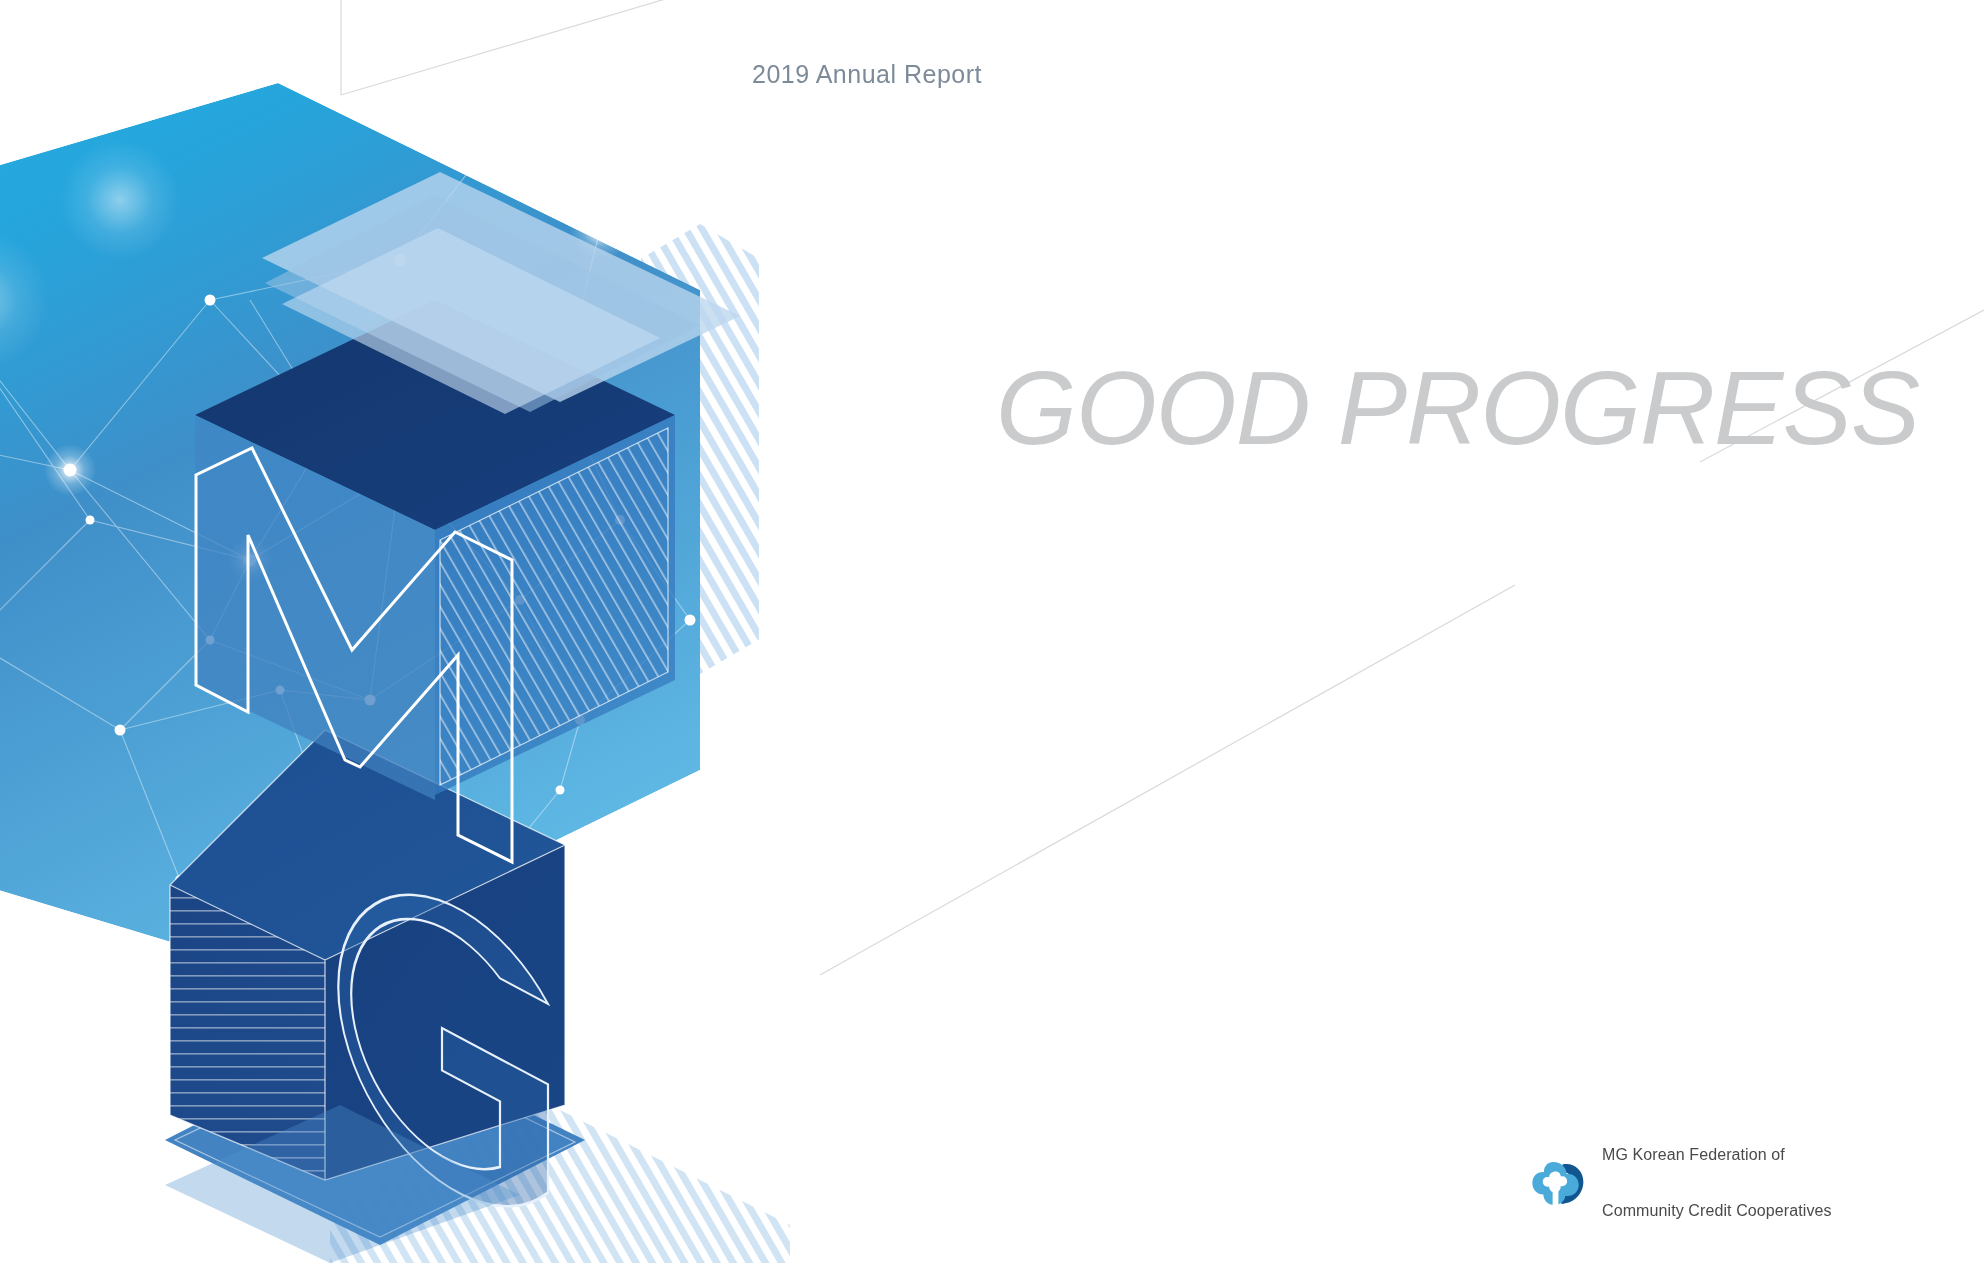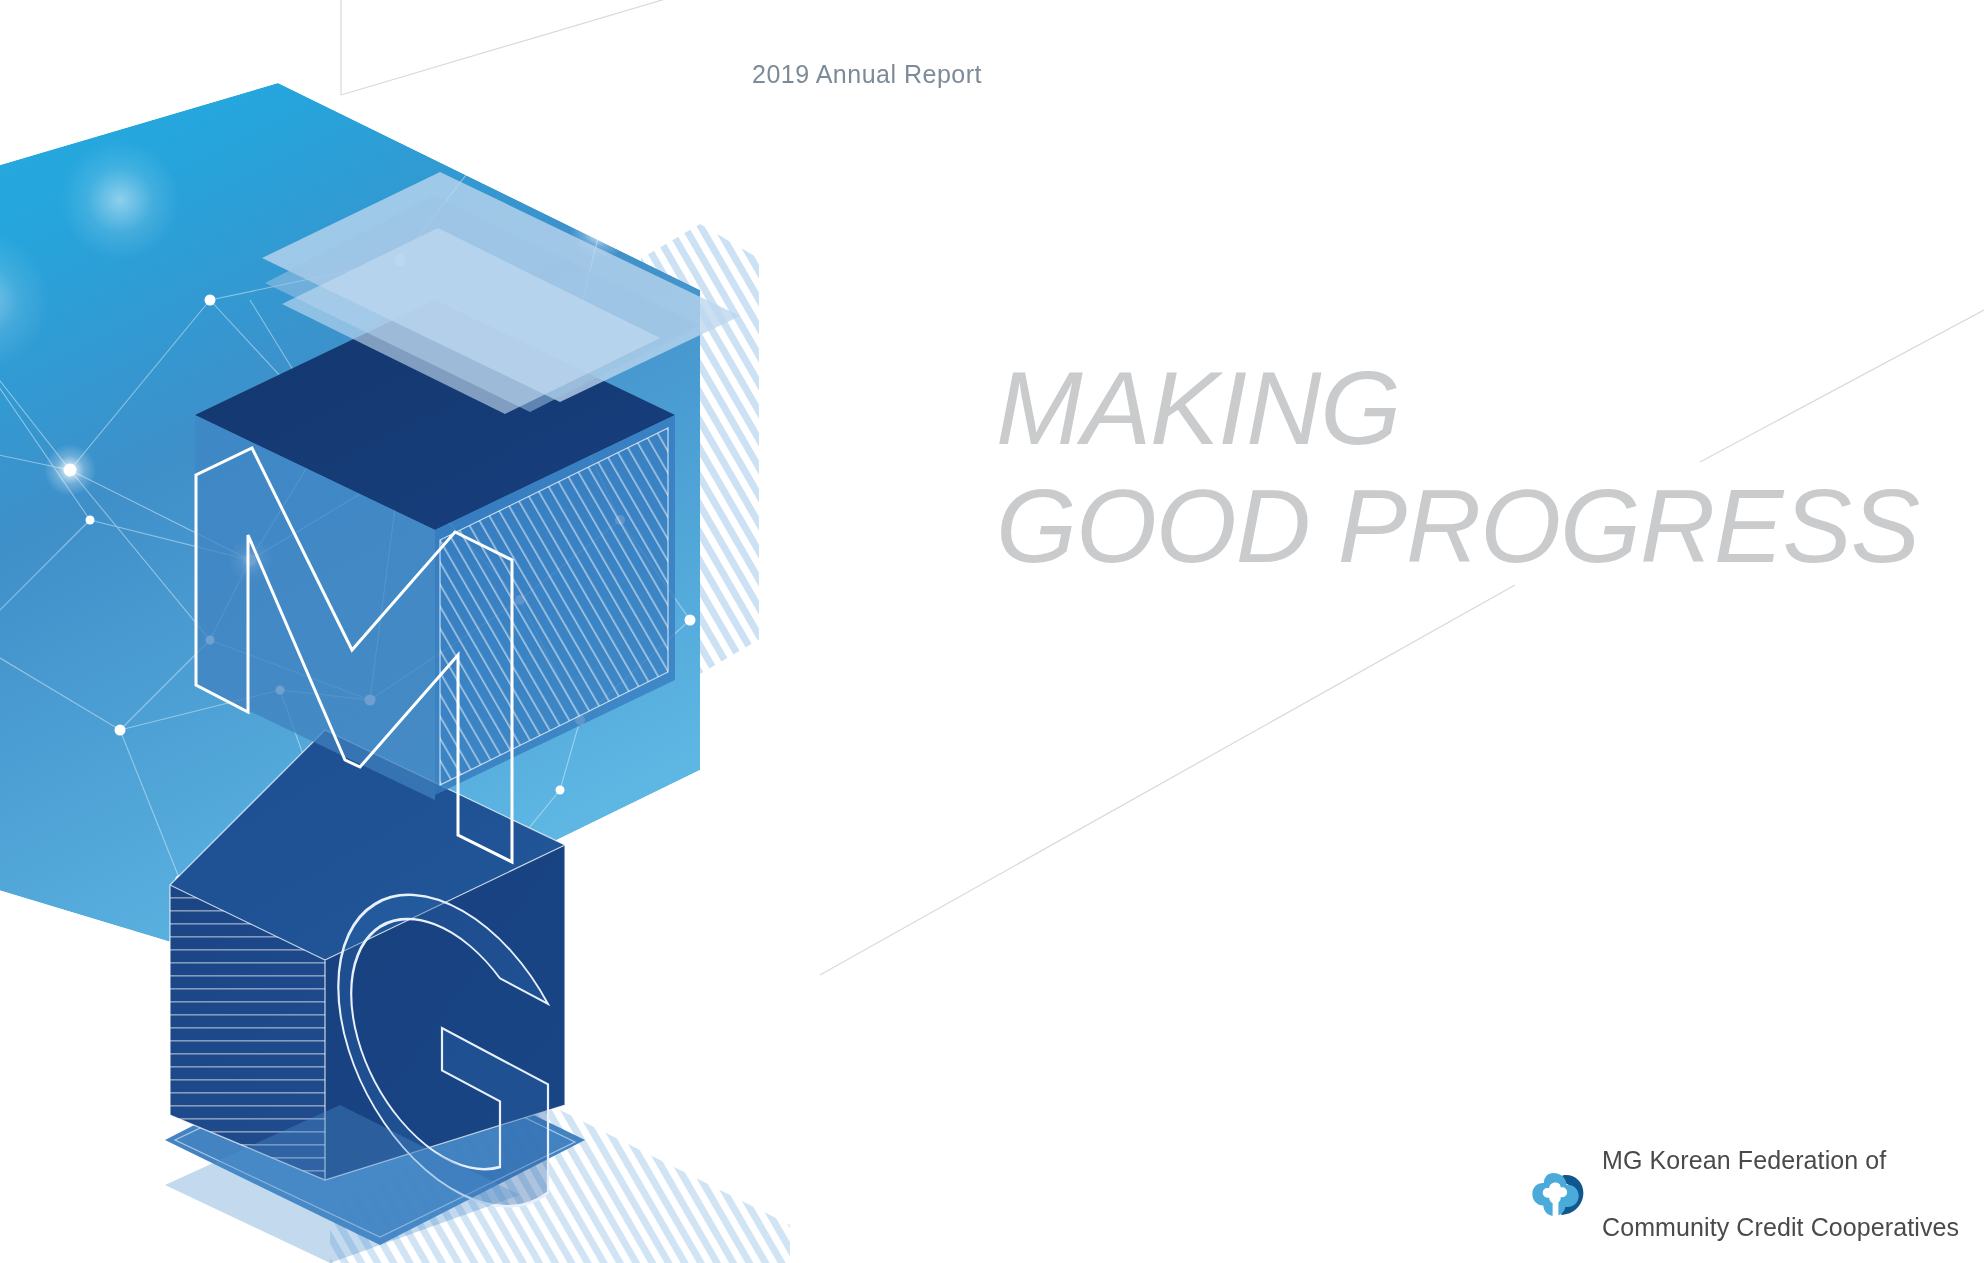--- a/index.html
+++ b/index.html
@@ -63,21 +63,21 @@
   .logo-block {
     position: absolute;
     left: 1530px; top: 1145px;
     display: flex;
     align-items: center;
     gap: 14px;
   }
   .logo-mark { width: 58px; height: 58px; flex: none; }
   .logo-text {
     font-family: "Liberation Sans", sans-serif;
-    font-size: 25px;
+    font-size: 16px;
     line-height: 1.22;
     color: #4a4a4a;
     letter-spacing: 0.1px;
     white-space: nowrap;
   }
   .logo-text .l2 { display: block; margin-top: 36px; }
 </style>
 </head>
 <body>
 
@@ -320,21 +320,20 @@
 
       <line x1="820" y1="975" x2="1515" y2="585"></line>
     </g>
   </svg>
 
   <div class="report-caption">
     <span>2019 Annual Report</span>
   </div>
 
   <div class="headline">
-    <span class="line">MAKING</span>
     <span class="line">GOOD PROGRESS</span>
   </div>
 
   <div class="logo-block">
     <svg class="logo-mark" viewBox="0 0 100 100">
 
       <path d="M56,18 C74,14 92,27 92,48 C92,70 74,86 54,86 L54,62 C66,62 72,56 72,47 C72,36 64,30 54,32 Z" fill="#11568f"></path>
 
       <path d="M40,14
                C54,14 62,23 63,34

